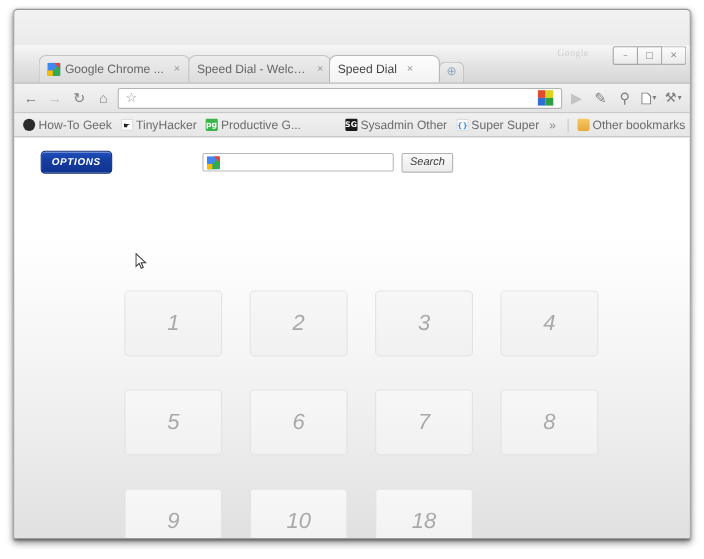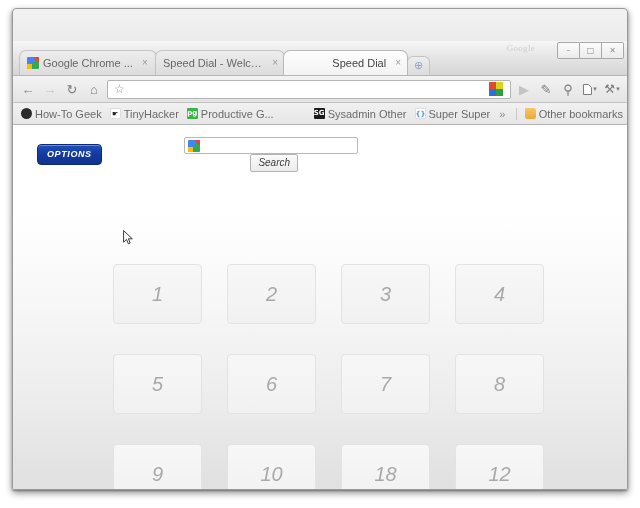--- a/index.html
+++ b/index.html
@@ -72,21 +72,21 @@
     line-height: 15px;
     text-align: center;
     font-family: "DejaVu Sans", sans-serif;
   }
   .wbtn:first-child { border-left: 1px solid #a8a8a8; border-radius: 2px 0 0 2px; }
   .wbtn:last-child { border-radius: 0 2px 2px 0; }
 
   
   #tabs {
     position: absolute;
-    left: 6px;
+    left: 22px;
     top: 9px;
     display: flex;
     align-items: flex-end;
     height: 25px;
   }
   .tab {
     position: relative;
     display: flex;
     align-items: center;
     height: 25px;
@@ -146,21 +146,21 @@
     text-overflow: ellipsis;
   }
   .tab-close {
     margin-left: 9px;
     font-size: 10px;
     color: #9a9a9a;
     line-height: 1;
   }
   .tab.w1 { width: 138px; }
   .tab.w2 { width: 130px; margin-left: -2px; }
-  .tab.w3 { width: 125px; margin-left: -2px; justify-content: flex-end; }
+  .tab.w3 { width: 101px; margin-left: -2px; }
 
   #newtab {
     width: 21px;
     height: 18px;
     margin-left: -1px;
     margin-bottom: 0px;
     border: 1px solid #c4c4c4;
     border-bottom: none;
     border-radius: 6px 6px 0 0;
     background: linear-gradient(to bottom, #ededed, #dcdcdc);
@@ -300,21 +300,20 @@
     letter-spacing: 0.6px;
     padding: 4px 9px 5px;
     box-shadow: inset 0 1px 0 rgba(255,255,255,0.35);
     font-family: "Liberation Sans", sans-serif;
   }
 
   #search-area {
     display: flex;
     align-items: center;
     margin-left: 82px;
-    flex-direction: column;
   }
   #search-input {
     width: 174px;
     height: 17px;
     background: #fff;
     border: 1px solid #b9b9b9;
     border-radius: 2px;
     display: flex;
     align-items: center;
     padding: 0 3px;
@@ -495,19 +494,18 @@
         <div class="dial">2</div>
         <div class="dial">3</div>
         <div class="dial">4</div>
         <div class="dial">5</div>
         <div class="dial">6</div>
         <div class="dial">7</div>
         <div class="dial">8</div>
         <div class="dial">9</div>
         <div class="dial">10</div>
         <div class="dial">18</div>
-        <div class="dial">12</div>
       </div>
 
     </div>
 
   </div>
 </div>
 
 </body></html>

